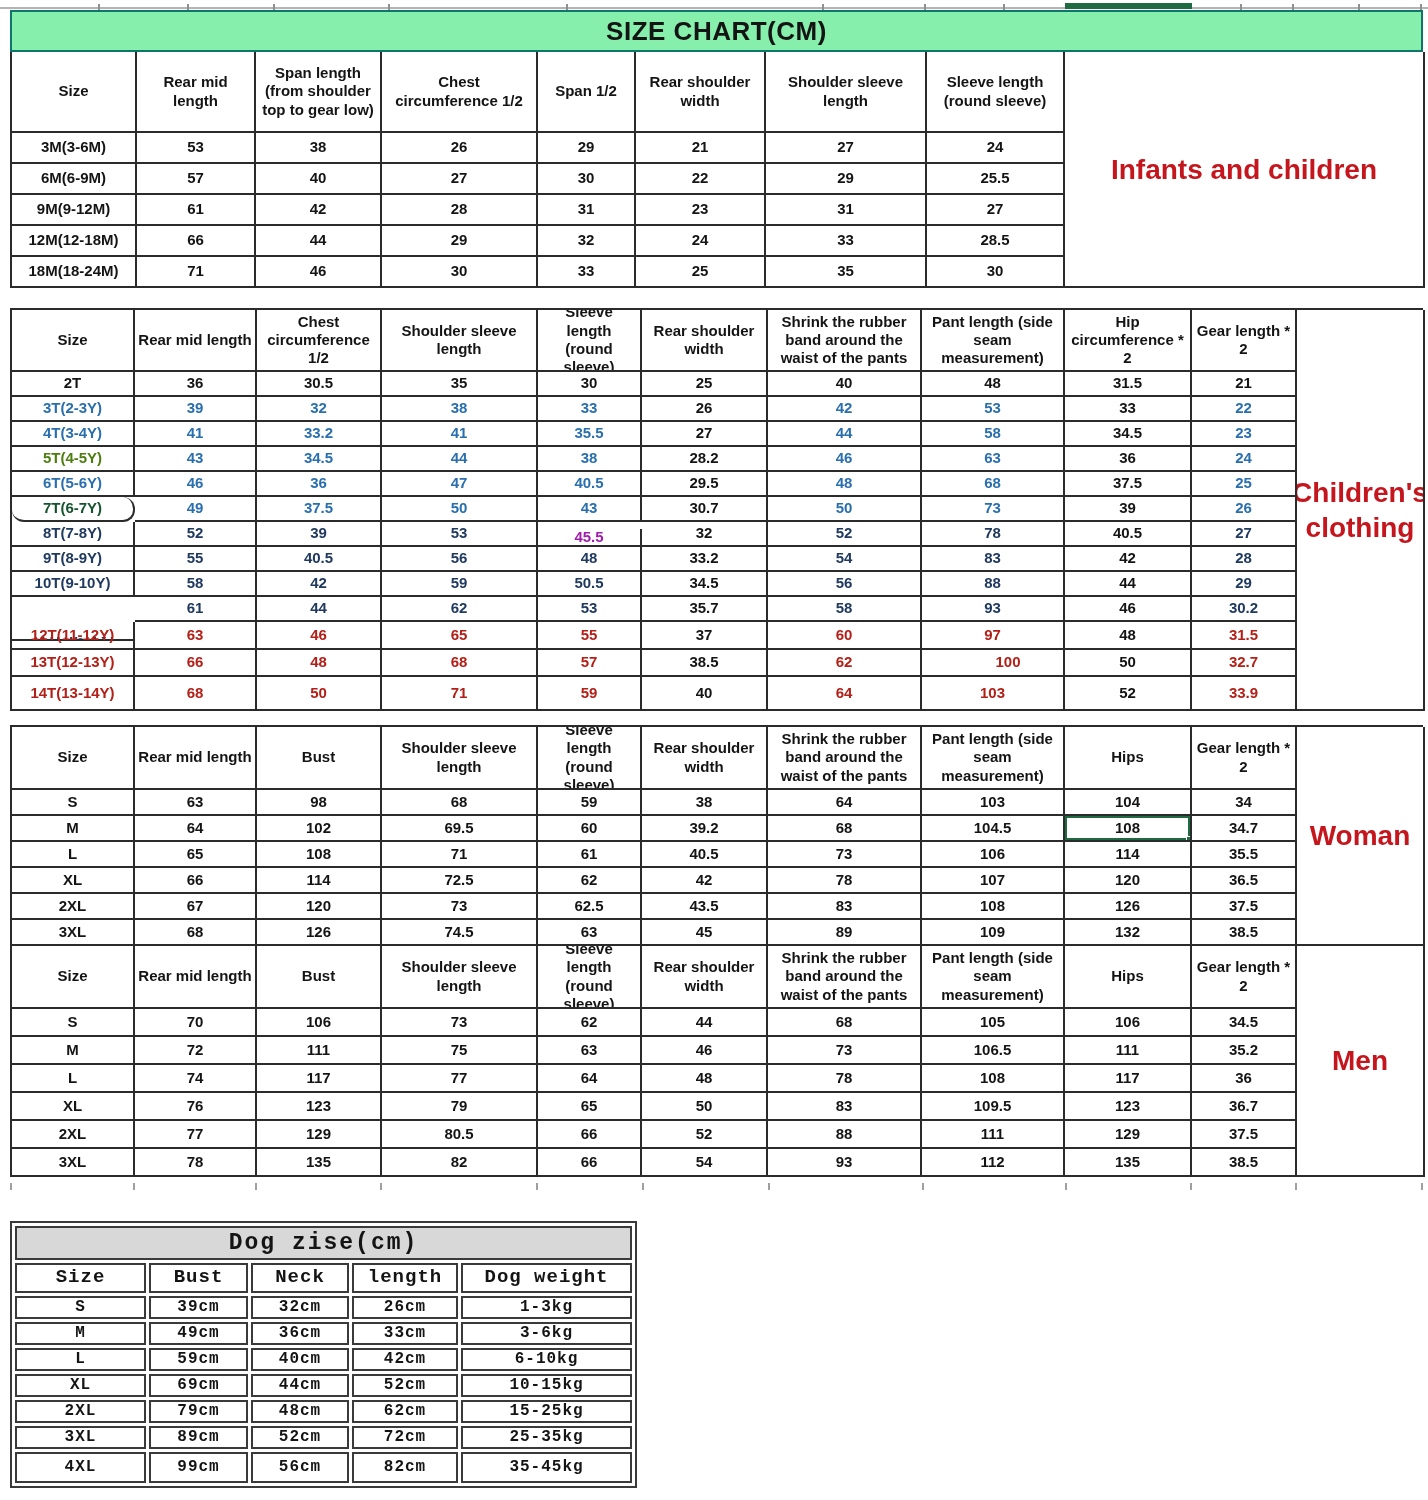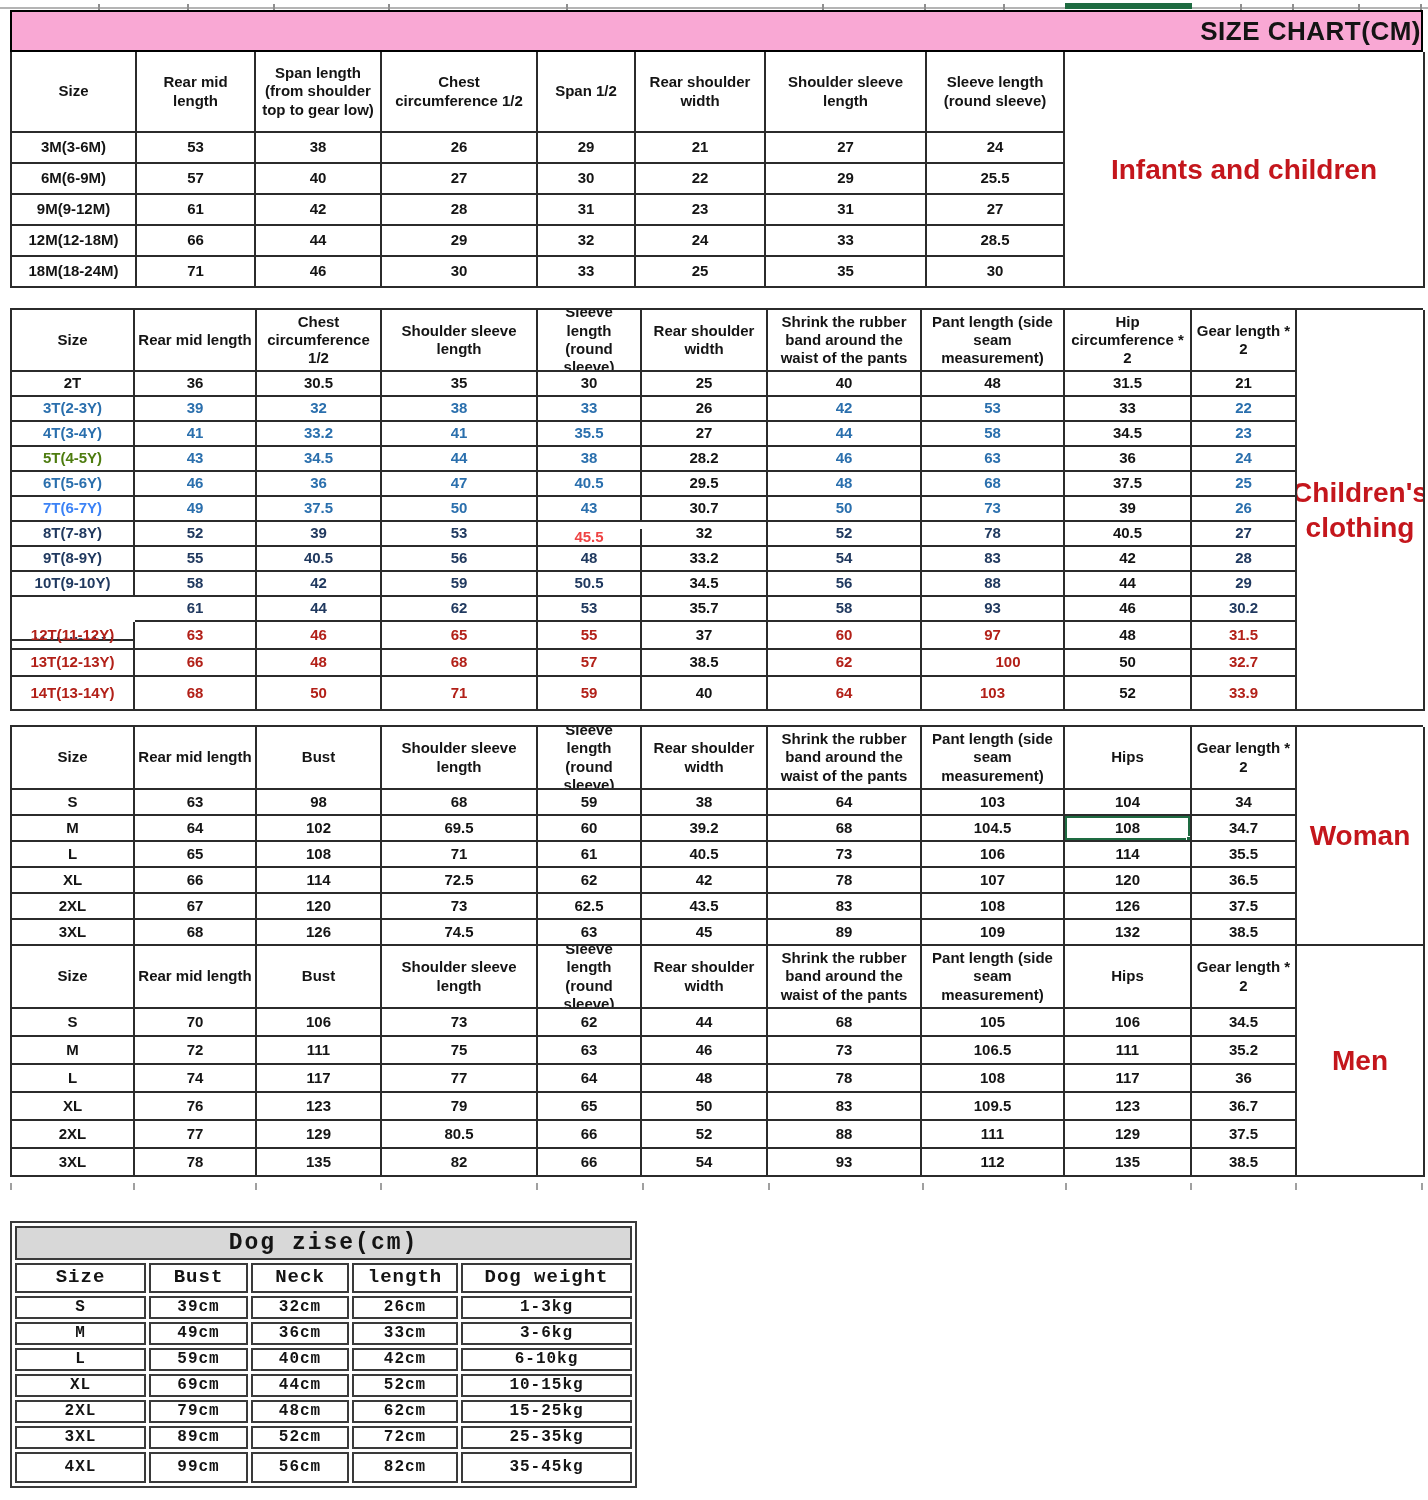--- a/index.html
+++ b/index.html
@@ -10,22 +10,22 @@
   }
   
   .topline{position:absolute;top:7px;left:0;width:1428px;height:2px;background:#b4b4b4;}
   .tick{position:absolute;top:4px;width:2px;height:6px;background:#8f8f8f;}
   .tick2{position:absolute;width:2px;height:7px;background:#a0a0a0;}
   .green-seg{position:absolute;top:3px;left:1065px;width:127px;height:6px;background:#1e6b41;}
 
   .sheet{position:absolute;left:10px;top:10px;width:1413px;}
 
   .main-title{
-    border:2px solid #000000;height:38px;line-height:38px;text-align:right;
-    font-size:26px;letter-spacing:0.5px;background:#f9a8d4;
+    border:2px solid #0f766e;height:38px;line-height:38px;text-align:center;
+    font-size:26px;letter-spacing:0.5px;background:#86efac;
   }
 
   .grid{display:grid;background:#fff;border-left:2px solid #2b2b2b;}
   .cell{
     border-right:2px solid #2b2b2b;border-bottom:2px solid #2b2b2b;
     display:flex;align-items:center;justify-content:center;text-align:center;
     font-size:15px;line-height:1.22;padding:1px 3px;box-sizing:border-box;
     overflow:hidden;
   }
   .hdr{font-weight:bold;}
@@ -209,35 +209,35 @@
       <div class="cell" style="color: rgb(42, 111, 173);">6T(5-6Y)</div>
       <div class="cell" style="color: rgb(42, 111, 173);">46</div>
       <div class="cell" style="color: rgb(42, 111, 173);">36</div>
       <div class="cell" style="color: rgb(42, 111, 173);">47</div>
       <div class="cell" style="color: rgb(42, 111, 173);">40.5</div>
       <div class="cell">29.5</div>
       <div class="cell" style="color: rgb(42, 111, 173);">48</div>
       <div class="cell" style="color: rgb(42, 111, 173);">68</div>
       <div class="cell">37.5</div>
       <div class="cell" style="color: rgb(42, 111, 173);">25</div>
-      <div class="cell" style="color: #3b82f6;">7T(6-7Y)</div>
+      <div class="cell" style="color: #14532d; border-radius: 12px;">7T(6-7Y)</div>
       <div class="cell" style="color: rgb(42, 111, 173);">49</div>
       <div class="cell" style="color: rgb(42, 111, 173);">37.5</div>
       <div class="cell" style="color: rgb(42, 111, 173);">50</div>
       <div class="cell" style="color: rgb(42, 111, 173);">43</div>
       <div class="cell">30.7</div>
       <div class="cell" style="color: rgb(42, 111, 173);">50</div>
       <div class="cell" style="color: rgb(42, 111, 173);">73</div>
       <div class="cell">39</div>
       <div class="cell" style="color: rgb(42, 111, 173);">26</div>
       <div class="cell" style="color: rgb(32, 57, 95);">8T(7-8Y)</div>
       <div class="cell" style="color: rgb(32, 57, 95);">52</div>
       <div class="cell" style="color: rgb(32, 57, 95);">39</div>
       <div class="cell" style="color: rgb(32, 57, 95);">53</div>
-      <div class="cell" style="color: #ef4444; margin-top: 7px;">45.5</div>
+      <div class="cell" style="color: #a21caf; margin-top: 7px;">45.5</div>
       <div class="cell">32</div>
       <div class="cell" style="color: rgb(32, 57, 95);">52</div>
       <div class="cell" style="color: rgb(32, 57, 95);">78</div>
       <div class="cell">40.5</div>
       <div class="cell" style="color: rgb(32, 57, 95);">27</div>
       <div class="cell" style="color: rgb(32, 57, 95);">9T(8-9Y)</div>
       <div class="cell" style="color: rgb(32, 57, 95);">55</div>
       <div class="cell" style="color: rgb(32, 57, 95);">40.5</div>
       <div class="cell" style="color: rgb(32, 57, 95);">56</div>
       <div class="cell" style="color: rgb(32, 57, 95);">48</div>

